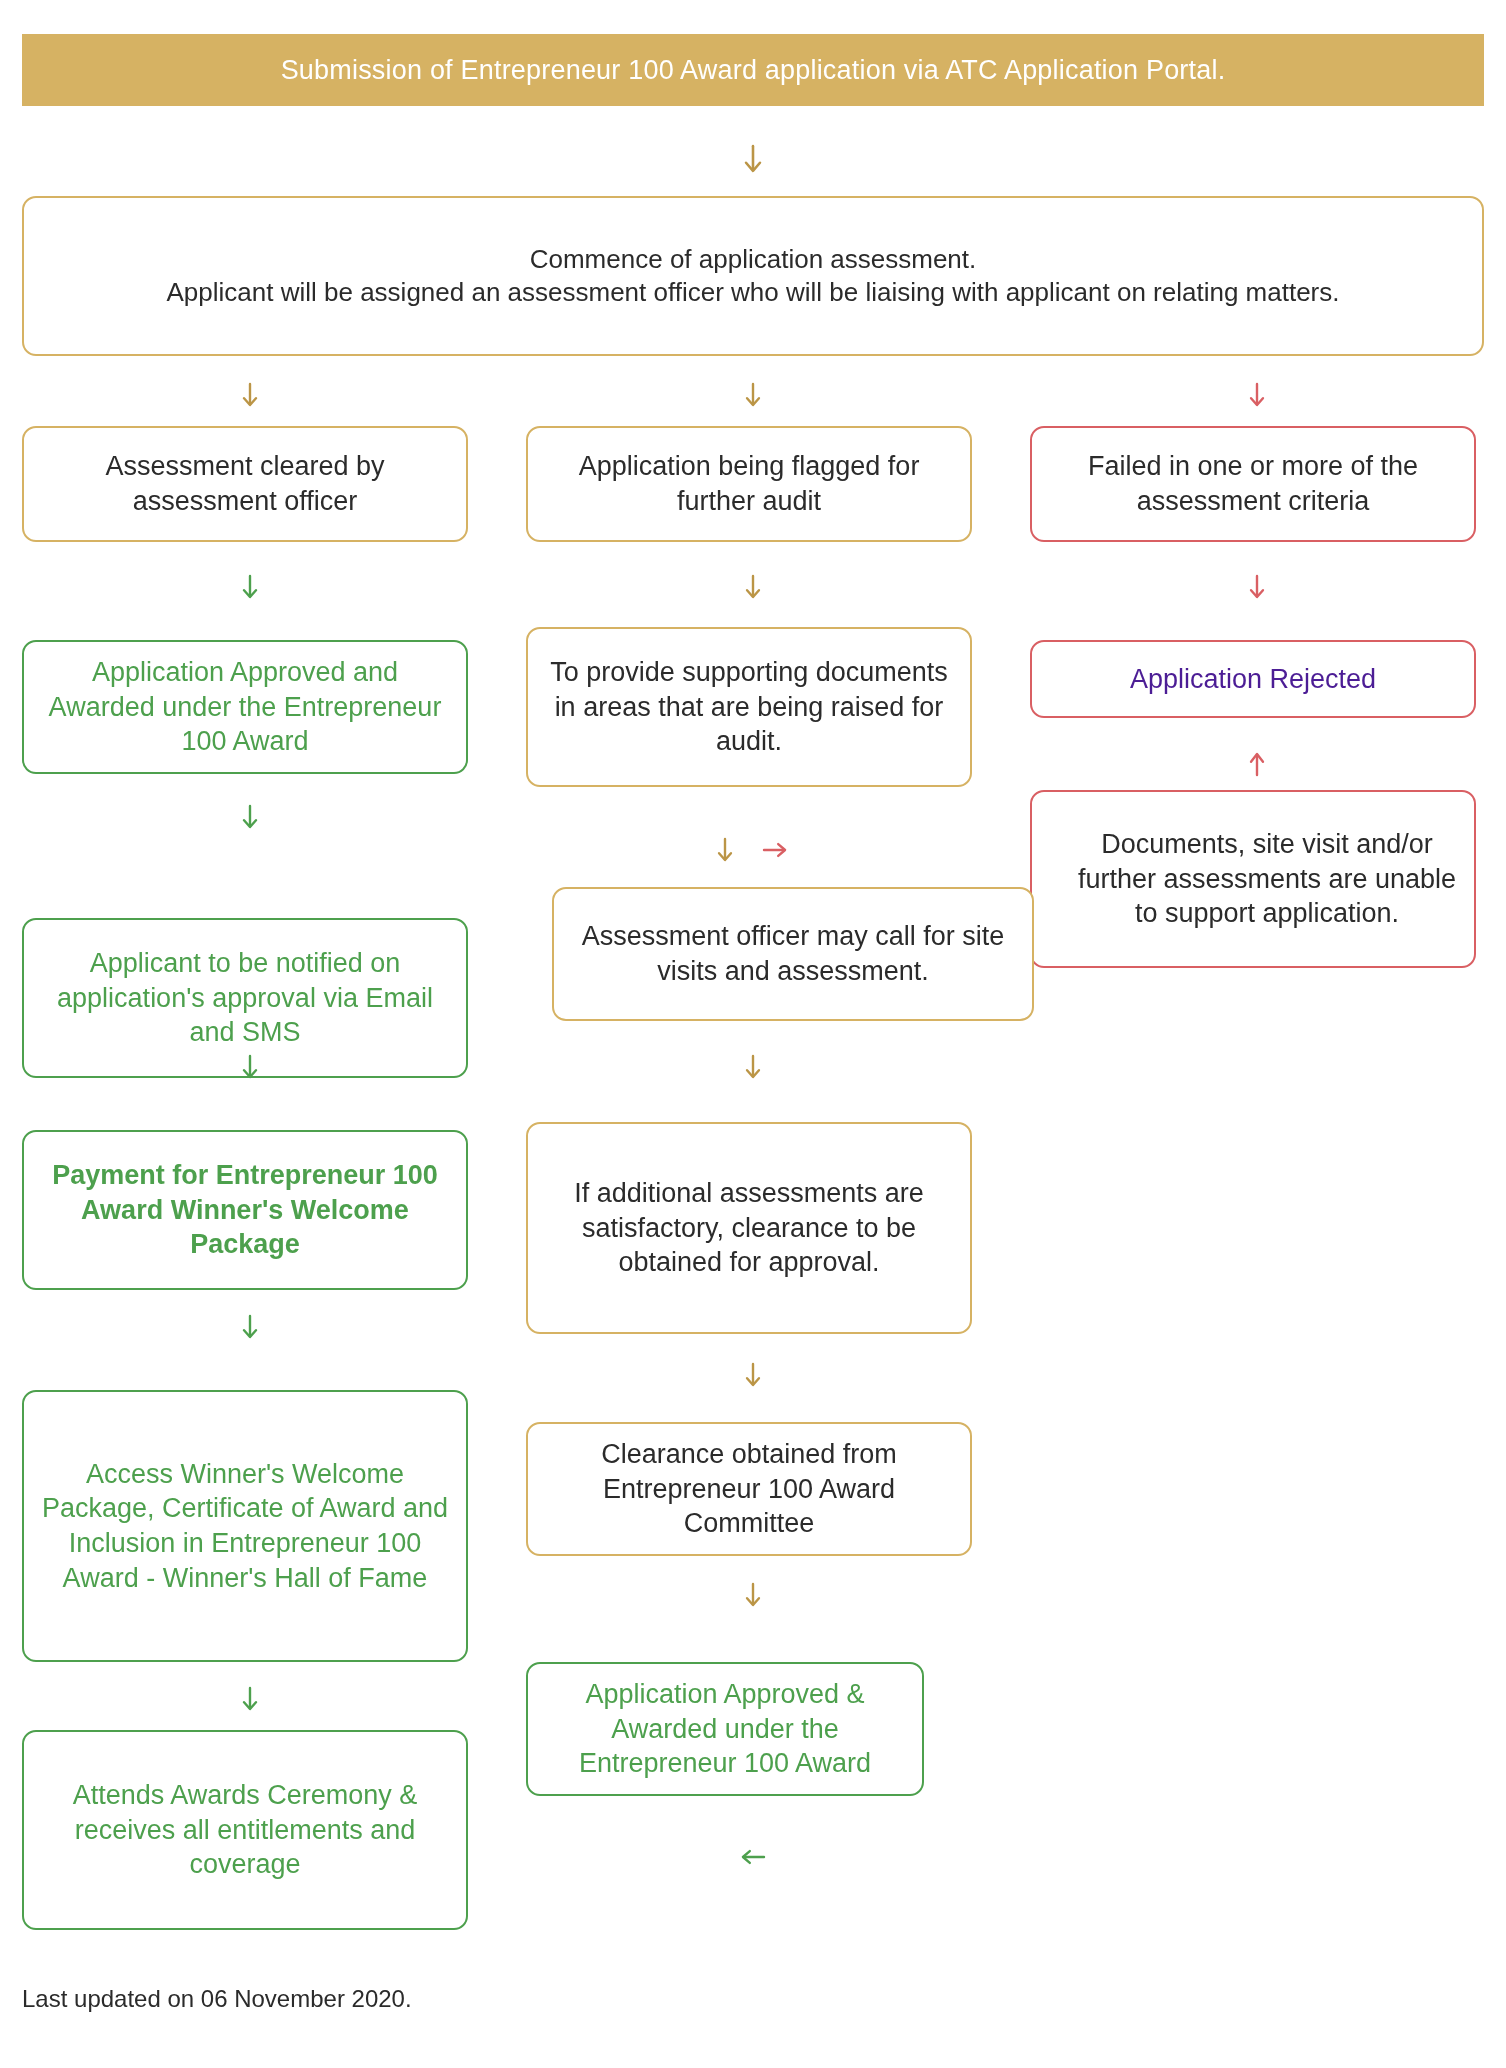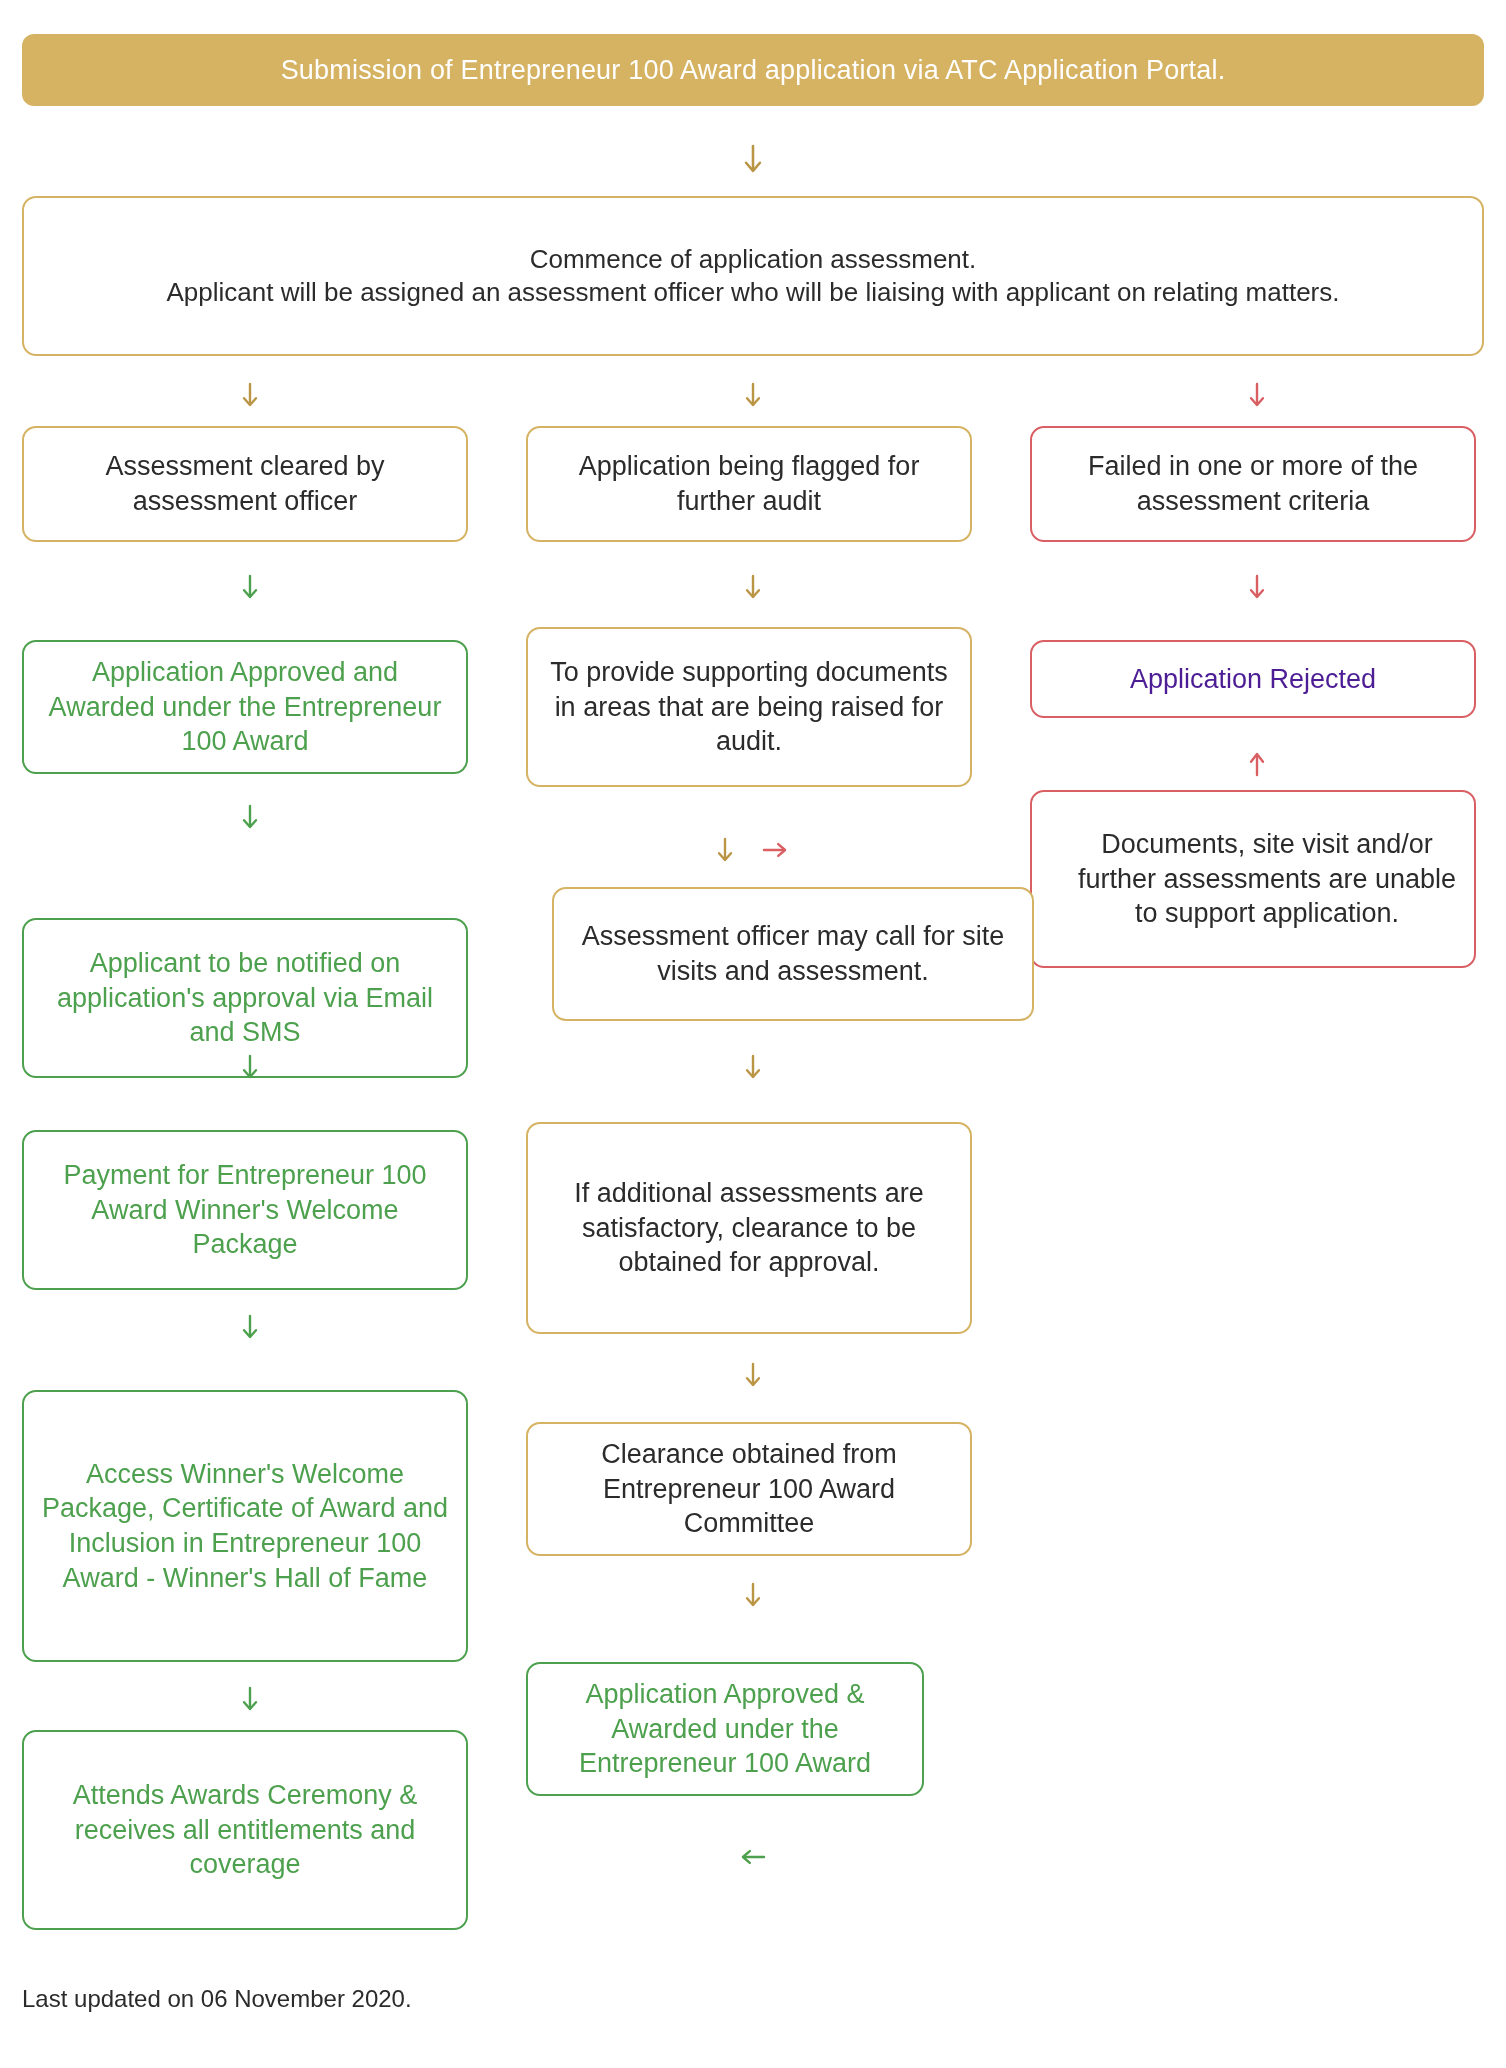--- a/index.html
+++ b/index.html
@@ -25,21 +25,21 @@
   }
 
   
   .banner {
     position: absolute;
     left: 22px;
     top: 34px;
     width: 1462px;
     height: 72px;
     background: #d6b263;
-    border-radius: 12px;
+    border-radius: 0;
     display: flex;
     align-items: center;
     justify-content: center;
     box-sizing: border-box;
   }
   .banner-text {
     color: #ffffff;
     font-size: 27px;
     letter-spacing: 0.2px;
     text-align: center;
@@ -214,21 +214,21 @@
         <path d="M5.5 17.5 L12 25 L18.5 17.5"></path>
       </svg>
   </div>
   <div class="arrow a-gold" style="left:736px; top:1050px;">
     <svg width="22" height="26" viewBox="0 0 24 28" fill="none" stroke="currentColor" stroke-width="2.6" stroke-linecap="round" stroke-linejoin="round">
         <path d="M12 2 V24"></path>
         <path d="M5.5 17.5 L12 25 L18.5 17.5"></path>
       </svg>
   </div>
 
-  <div class="box green" style="left:22px; top:1130px; width:446px; height:160px;">
+  <div class="box green" style="left:22px; top:1130px; width:446px; height:160px;font-weight:bold;">
     <span>Payment for Entrepreneur 100 Award Winner's Welcome Package</span>
   </div>
   <div class="box gold" style="left:526px; top:1122px; width:446px; height:212px;">
     <span>If additional assessments are satisfactory, clearance to be obtained for approval.</span>
   </div>
 
   <div class="arrow a-green" style="left:233px; top:1310px;">
     <svg width="22" height="26" viewBox="0 0 24 28" fill="none" stroke="currentColor" stroke-width="2.6" stroke-linecap="round" stroke-linejoin="round">
         <path d="M12 2 V24"></path>
         <path d="M5.5 17.5 L12 25 L18.5 17.5"></path>

